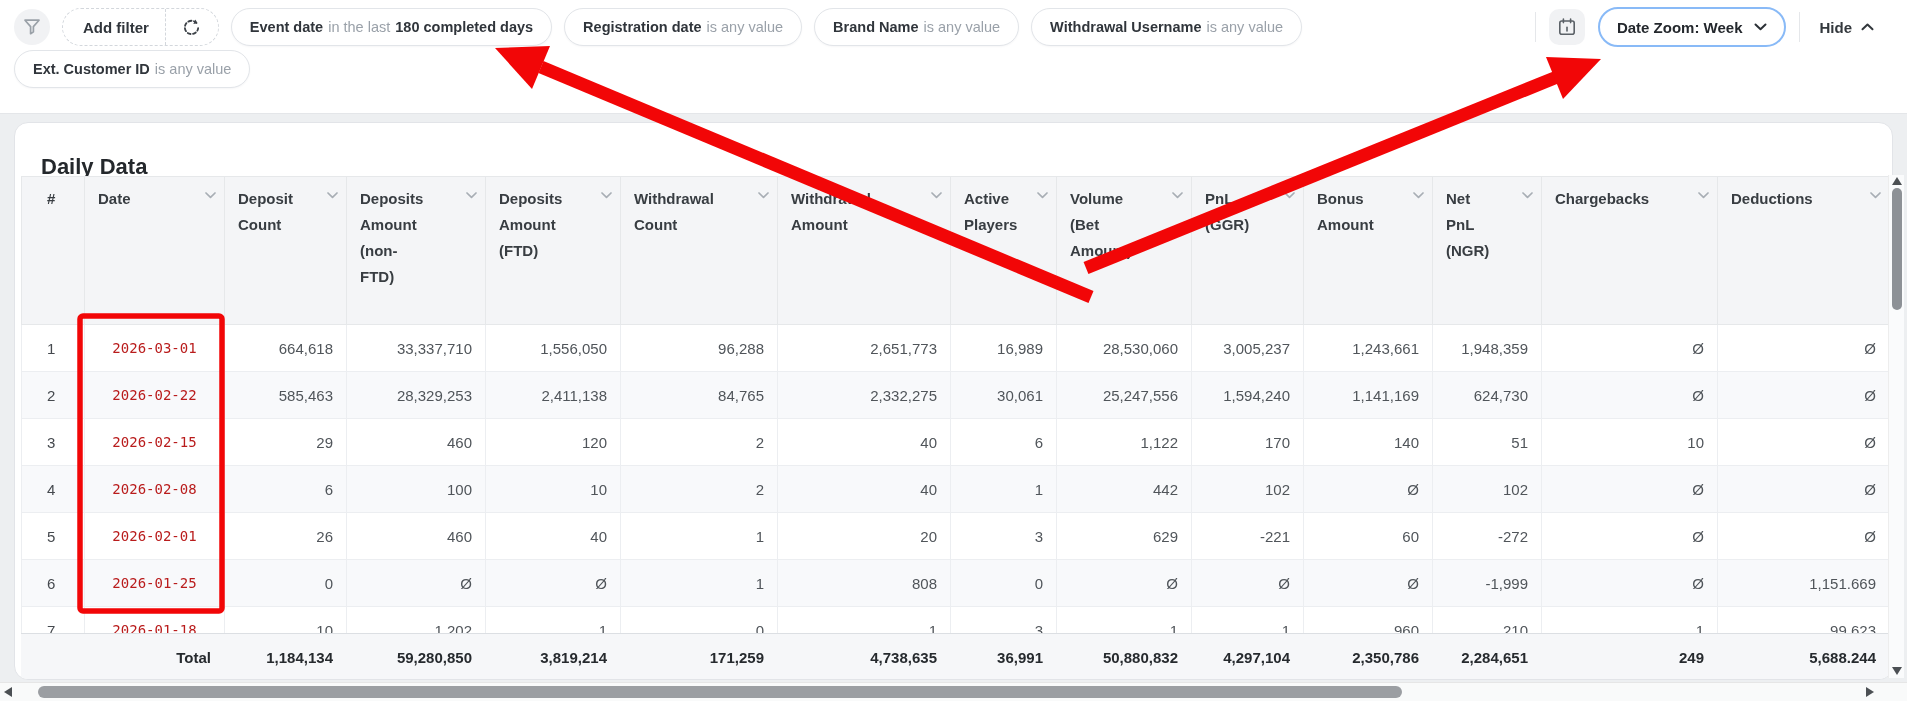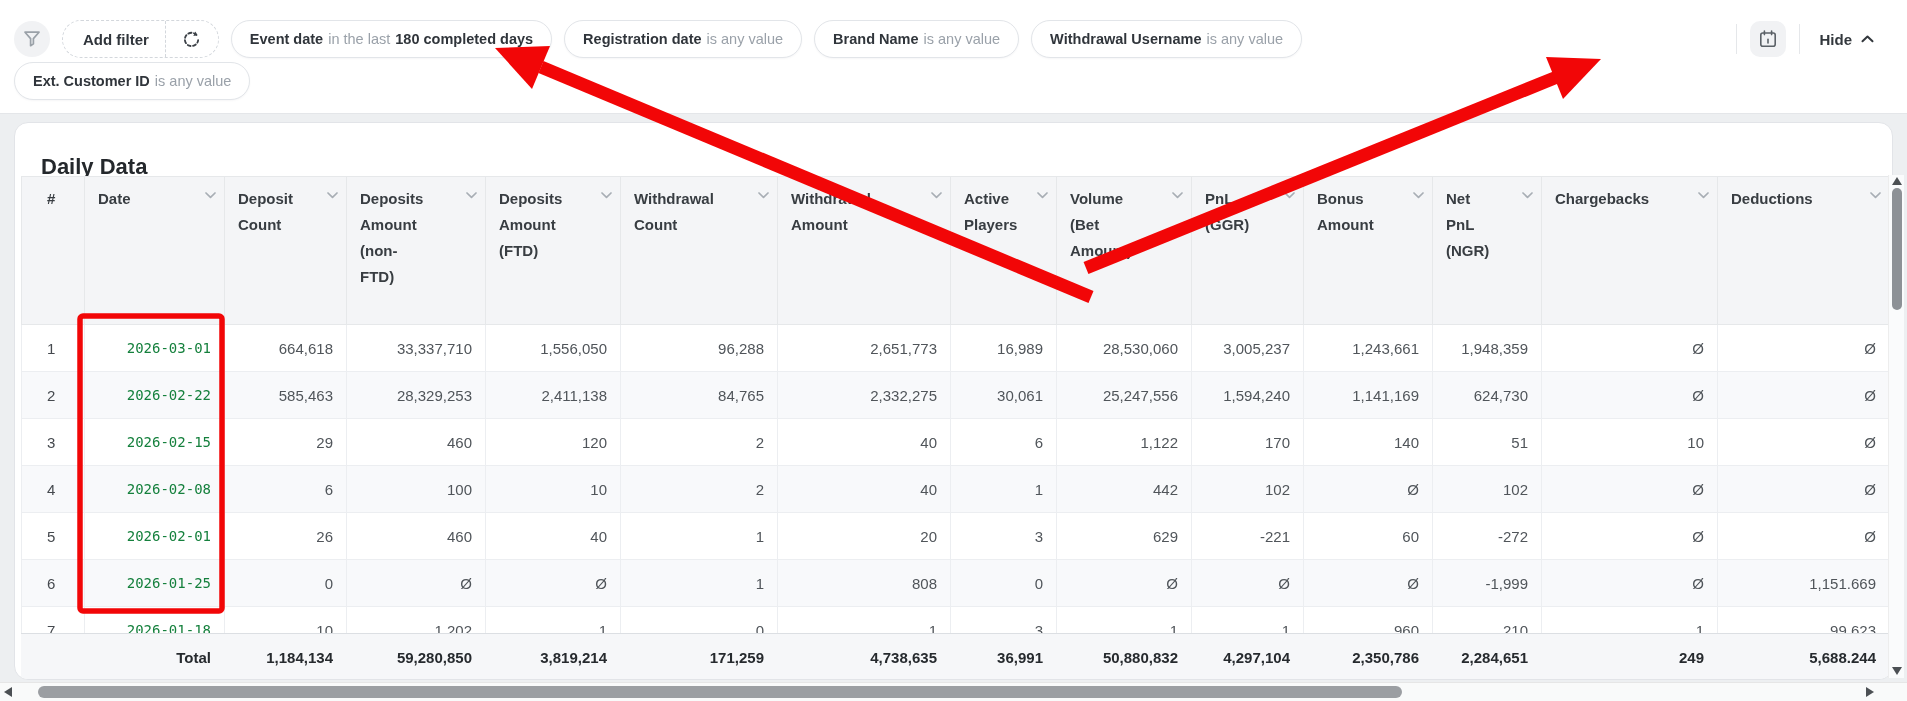--- a/index.html
+++ b/index.html
@@ -7,21 +7,21 @@
     width:1907px;height:701px;position:relative;overflow:hidden;
     background:#edeff1;
     font-family:"Liberation Sans",sans-serif;
     -webkit-font-smoothing:antialiased;
   }
   
   .filterbar{
     position:absolute;top:0;left:0;width:1907px;height:114px;
     background:#ffffff;border-bottom:1px solid #e4e6e9;box-sizing:border-box;
   }
-  .fb-row1{display:flex;align-items:center;gap:12px;padding:20px 14px 0 14px;height:38px;}
+  .fb-row1{display:flex;align-items:center;gap:12px;padding:8px 14px 0 14px;height:38px;}
   .fb-row2{display:flex;align-items:center;gap:12px;padding:4px 14px 0 14px;height:38px;}
   .pills{display:flex;align-items:center;gap:12px;}
   .icon-btn{
     width:36px;height:36px;border:none;border-radius:50%;
     background:#f1f2f4;display:flex;align-items:center;justify-content:center;
     cursor:pointer;flex:none;padding:0;
   }
   .icon-btn.square{border-radius:10px;}
   .pill{
     height:38px;border-radius:19px;background:#fff;border:1px solid #e2e5e9;
@@ -65,22 +65,22 @@
   .th-label{white-space:pre-line;}
   .chev{position:absolute;top:15px;right:8px;line-height:0;}
   .grid td{
     border:1px solid #eceef1;border-top:1px solid #e9ebed;box-sizing:border-box;
     height:47px;padding:0 13px;text-align:right;color:#50555a;background:#fff;
   }
   .grid tr:nth-child(even) td{background:#f8f9fb;}
   td.cnum{text-align:left;padding-left:25px;color:#45494e;}
   th.th-first{padding-left:25px;}
   td.cdate{
-    text-align:right;font-family:"DejaVu Sans Mono",monospace;
-    font-size:14px;color:#15803d;letter-spacing:0;
+    text-align:center;font-family:"DejaVu Sans Mono",monospace;
+    font-size:14px;color:#b91c1c;letter-spacing:0;
   }
   
   .totalbar{
     position:absolute;left:0;bottom:0;width:1868px;height:48px;
     background:#f6f7f9;border-top:1px solid #dcdfe3;box-sizing:border-box;
   }
   table.total-table{border-collapse:collapse;table-layout:fixed;width:1868px;font-size:15px;}
   .total-table td{height:47px;padding:0 13px;text-align:right;border:none;font-weight:700;color:#262a2e;}
   .total-table td.tlabel{text-align:right;padding-left:25px;font-weight:700;}
   
@@ -151,20 +151,28 @@
       <div class="fb-right">
         <div class="vdiv"></div>
         <button class="icon-btn square">
           <span style="line-height:0">
             <svg width="20" height="20" viewBox="0 0 20 20">
               <rect x="2.8" y="4" width="14.4" height="13.2" rx="2" fill="none" stroke="#5b6167" stroke-width="1.6"></rect>
               <line x1="6.4" y1="2" x2="6.4" y2="5.6" stroke="#5b6167" stroke-width="1.6" stroke-linecap="round"></line>
               <line x1="13.6" y1="2" x2="13.6" y2="5.6" stroke="#5b6167" stroke-width="1.6" stroke-linecap="round"></line>
               <line x1="10" y1="10.4" x2="10" y2="14" stroke="#5b6167" stroke-width="1.6" stroke-linecap="round"></line>
             </svg>
+          </span>
+        </button>
+        <button class="pill-blue">
+          <span>Date Zoom: Week</span>
+          <span style="line-height:0">
+            <svg width="13" height="8" viewBox="0 0 13 8">
+                <polyline points="1.5,1.5 6.5,6.2 11.5,1.5" fill="none" stroke="#2b3036" stroke-width="2" stroke-linecap="round" stroke-linejoin="round"></polyline>
+              </svg>
           </span>
         </button>
         <div class="vdiv"></div>
         <button class="hide-btn">
           <span>Hide</span>
           <span style="line-height:0">
             <svg width="13" height="8" viewBox="0 0 13 8">
                 <polyline points="1.5,6.2 6.5,1.5 11.5,6.2" fill="none" stroke="#33383d" stroke-width="2" stroke-linecap="round" stroke-linejoin="round"></polyline>
               </svg>
           </span>

